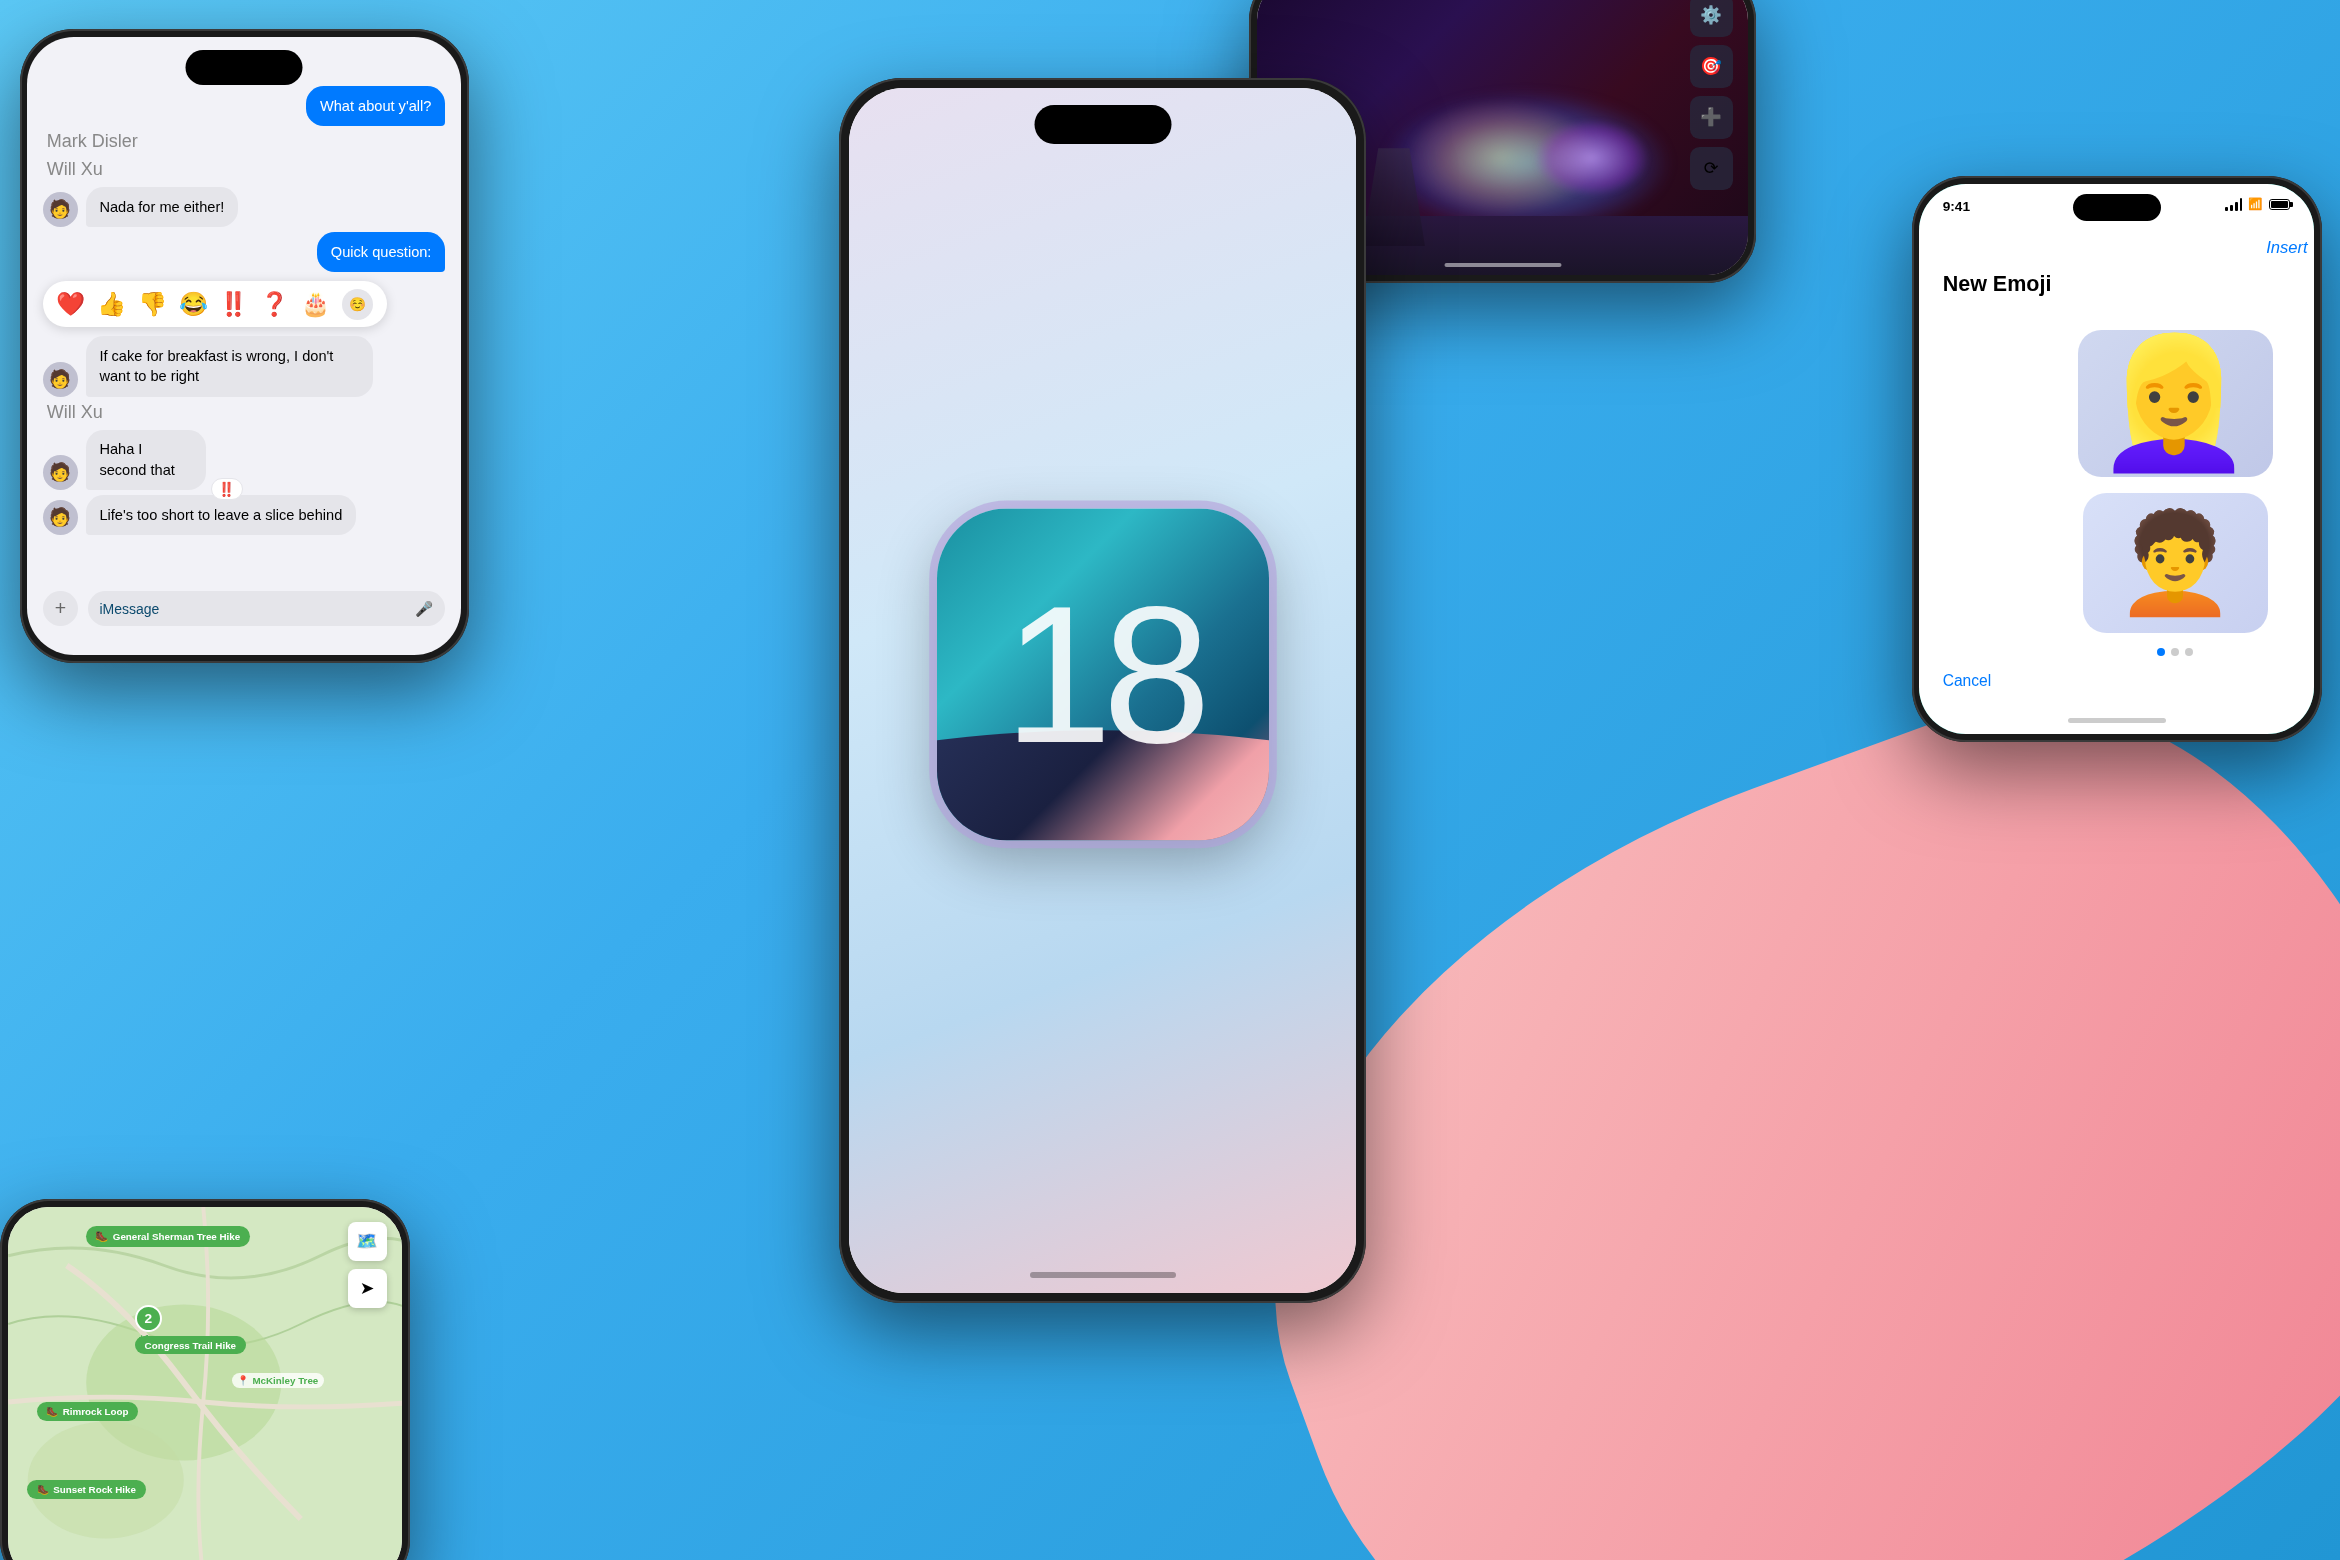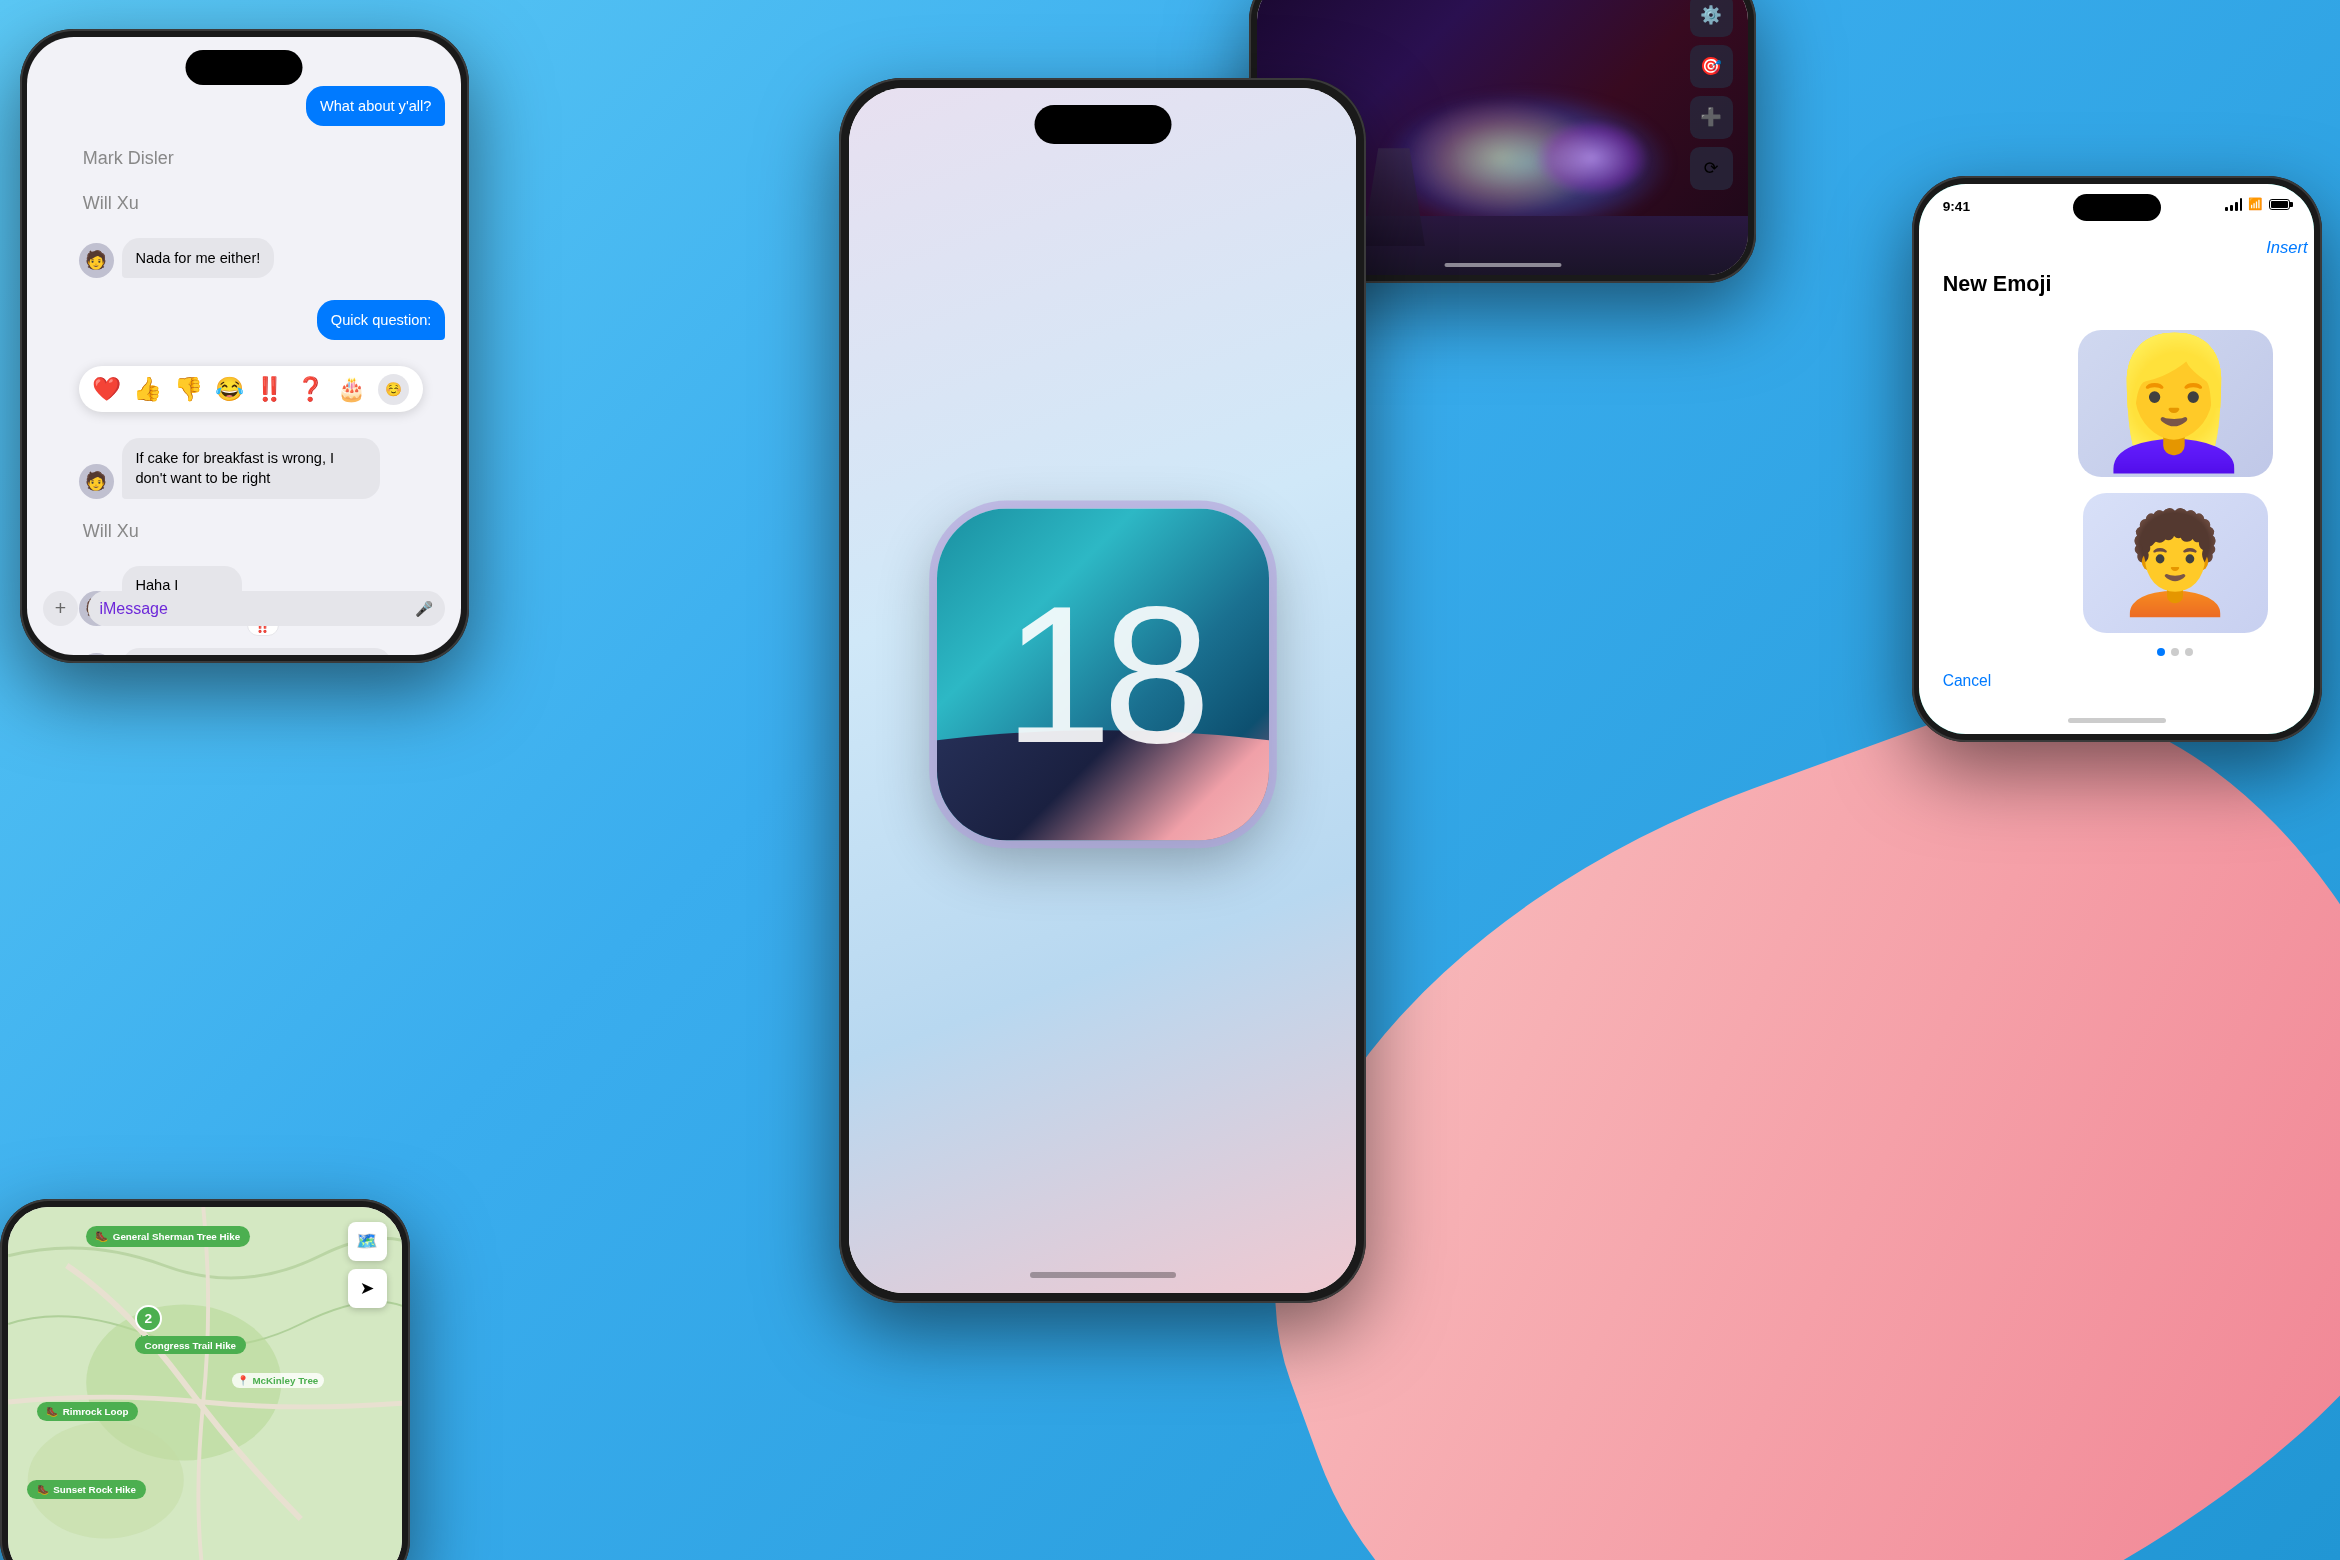--- a/index.html
+++ b/index.html
@@ -74,23 +74,22 @@
     .phone-messages .phone-screen {
       background: #f2f2f7;
     }
 
     .messages-content {
       position: absolute;
       inset: 0;
       padding: 49px 15.6px 0;
       display: flex;
       flex-direction: column;
-      gap: 22px;
-      overflow: hidden;
-      margin-left: 36px;
+      gap: 5px;
+      overflow: hidden;
     }
 
     .msg-bubble {
       max-width: 80%;
       padding: 9.8px 13.7px;
       border-radius: 17.6px;
       font-size: 14.6px;
       line-height: 1.4;
     }
     .msg-bubble.sent {
@@ -503,21 +502,21 @@
 
       <div class="msg-with-avatar">
         <div class="msg-avatar">🧑</div>
         <div class="msg-bubble received">Life's too short to leave a slice behind</div>
       </div>
     </div>
 
     <div class="messages-input-bar">
       <div class="add-btn">+</div>
       <div class="msg-input-field">
-        <span style="color:#6d28d9; font-size:16px;text-align:center;">iMessage</span>
+        <span style="color:#0c4a6e; font-size:14px;text-align:center;">iMessage</span>
         <span>🎤</span>
       </div>
     </div>
   </div>
 </div>
 
 <div class="phone phone-game">
   <div class="phone-screen">
     <div class="game-screen">
 

